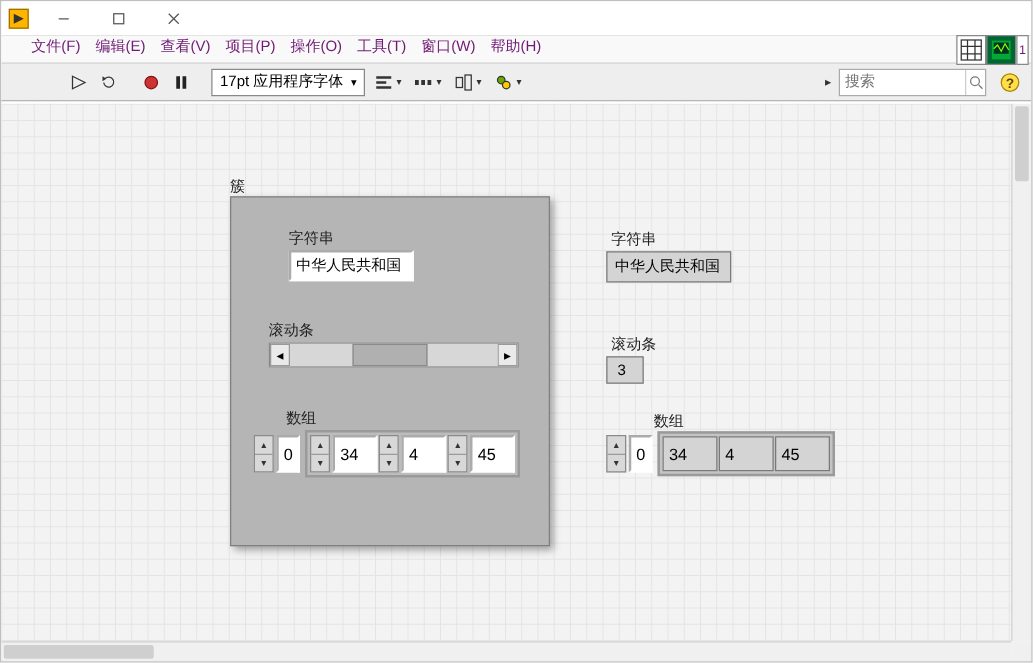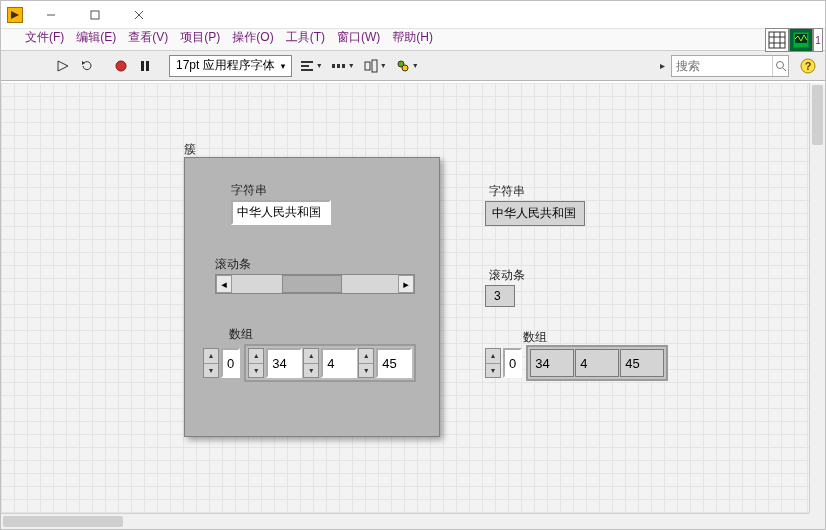--- a/index.html
+++ b/index.html
@@ -28,21 +28,21 @@
   .tbtn svg { width:14px; height:14px;}
   .tsep { width:6px;}
   .fontbox { height:22px; border:1px solid #888; background:#fff; display:flex; align-items:center; padding:0 6px; font-size:12px; gap:2px;}
   .fontbox .dd { margin-left:4px; font-size:9px;}
   .droptbn { height:22px; display:inline-flex; align-items:center; padding:0 3px; gap:1px;}
   .droptbn svg { width:16px; height:16px;}
   .caret { font-size:8px; color:#333; margin-left:1px;}
   .toolbar .spacer { flex:1;}
   .searchwrap { display:flex; align-items:center; height:22px; border:1px solid #aaa; background:#fff;}
   .searchwrap .sico { width:16px; display:flex; align-items:center; justify-content:center; border-left:1px solid #ccc; height:100%;}
-  .searchwrap input { border:none; outline:none; height:20px; width:100px; font-size:12px; padding:0 4px; color:#888;}
+  .searchwrap input { border:none; outline:none; height:20px; width:100px; font-size:12px; padding:0 4px; color:#888;font-family:Liberation Mono, monospace;}
   .helpico { width:18px; height:18px; margin-left:6px; display:flex; align-items:center; justify-content:center;}
   
   .workarea { position:absolute; top:82px; left:0; right:16px; bottom:16px; background:#f3f3f3;
     background-image:
       linear-gradient(#e4e4e4 1px, transparent 1px),
       linear-gradient(90deg, #e4e4e4 1px, transparent 1px);
     background-size: 13px 13px;
     overflow:hidden;
   }
   .vscroll { position:absolute; top:82px; right:0; bottom:16px; width:16px; background:#f0f0f0; border-left:1px solid #d0d0d0;}

